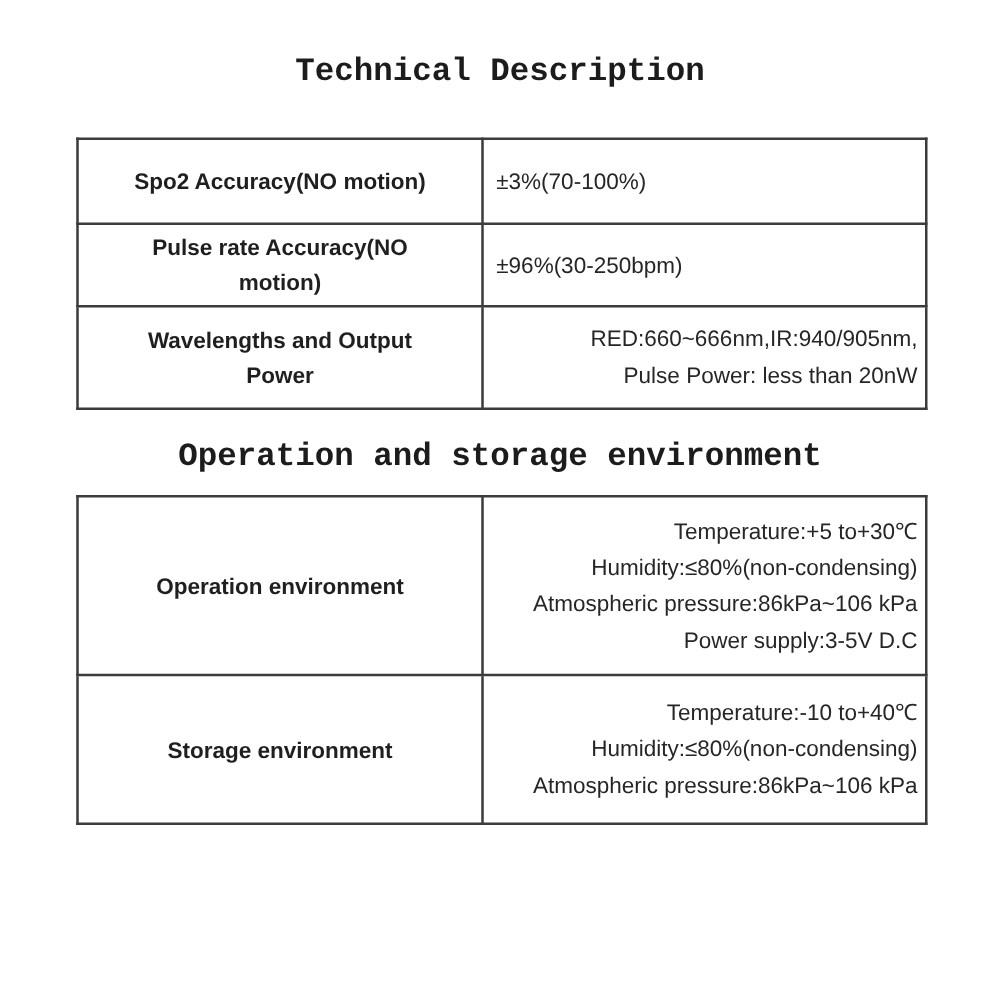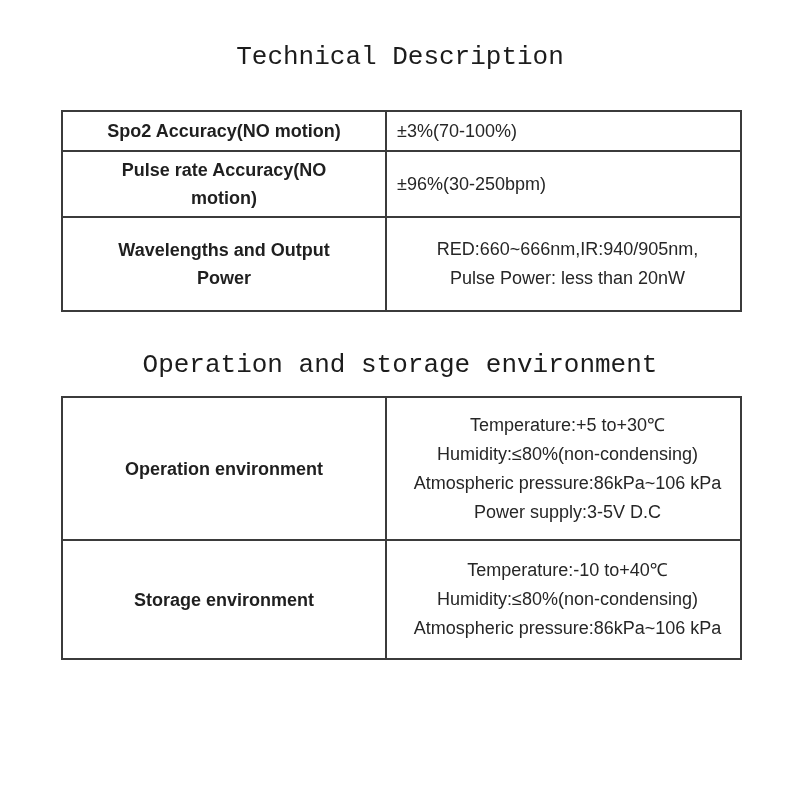--- a/index.html
+++ b/index.html
@@ -9,21 +9,21 @@
     font-family: "Liberation Sans", sans-serif;
     color: #262626;
     position: relative;
     overflow: hidden;
   }
   .doc-heading {
     position: absolute;
     left: 0; width: 100%;
     text-align: center;
     font-family: "Liberation Mono", monospace;
-    font-weight: 400;
+    font-weight: 700;
     color: #1c1c1c;
     letter-spacing: 0px;
   }
   #heading-technical { top: 42px; font-size: 26px; }
   #heading-environment { top: 350px; font-size: 26px; }
 
   table.spec-table {
     position: absolute;
     left: 61px;
     border-collapse: collapse;
@@ -46,27 +46,27 @@
     font-weight: bold;
     text-align: center;
     padding: 4px 34px;
     color: #1f1f1f;
   }
   td.value-cell-center {
     text-align: left;
     padding: 4px 10px;
   }
   td.value-cell-left {
-    text-align: center;
+    text-align: right;
     padding: 6px 6px 6px 14px;
     line-height: 29px;
   }
-  #technical-table tr.r1 { height: 40px; }
+  #technical-table tr.r1 { height: 68px; }
   #technical-table tr.r2 { height: 62px; margin-top: 12px; }
-  #technical-table tr.r3 { height: 94px; }
+  #technical-table tr.r3 { height: 82px; }
   #environment-table tr.r1 { height: 143px; }
   #environment-table tr.r2 { height: 119px; }
 </style>
 </head>
 <body>
 
 <div class="doc-heading" id="heading-technical">Technical Description</div>
 
 <table class="spec-table" id="technical-table">
   <colgroup>

